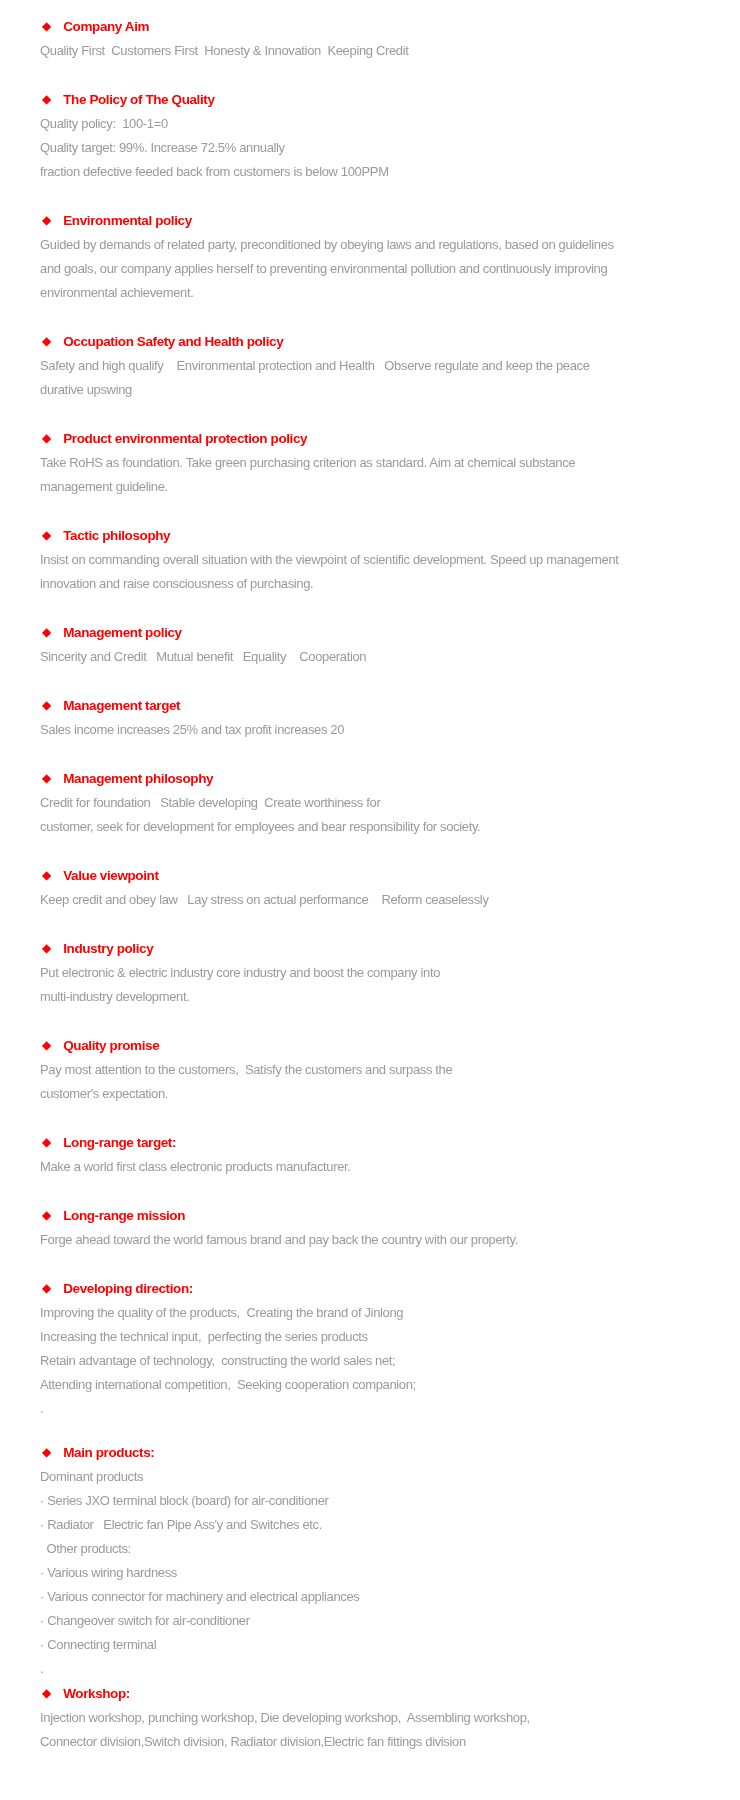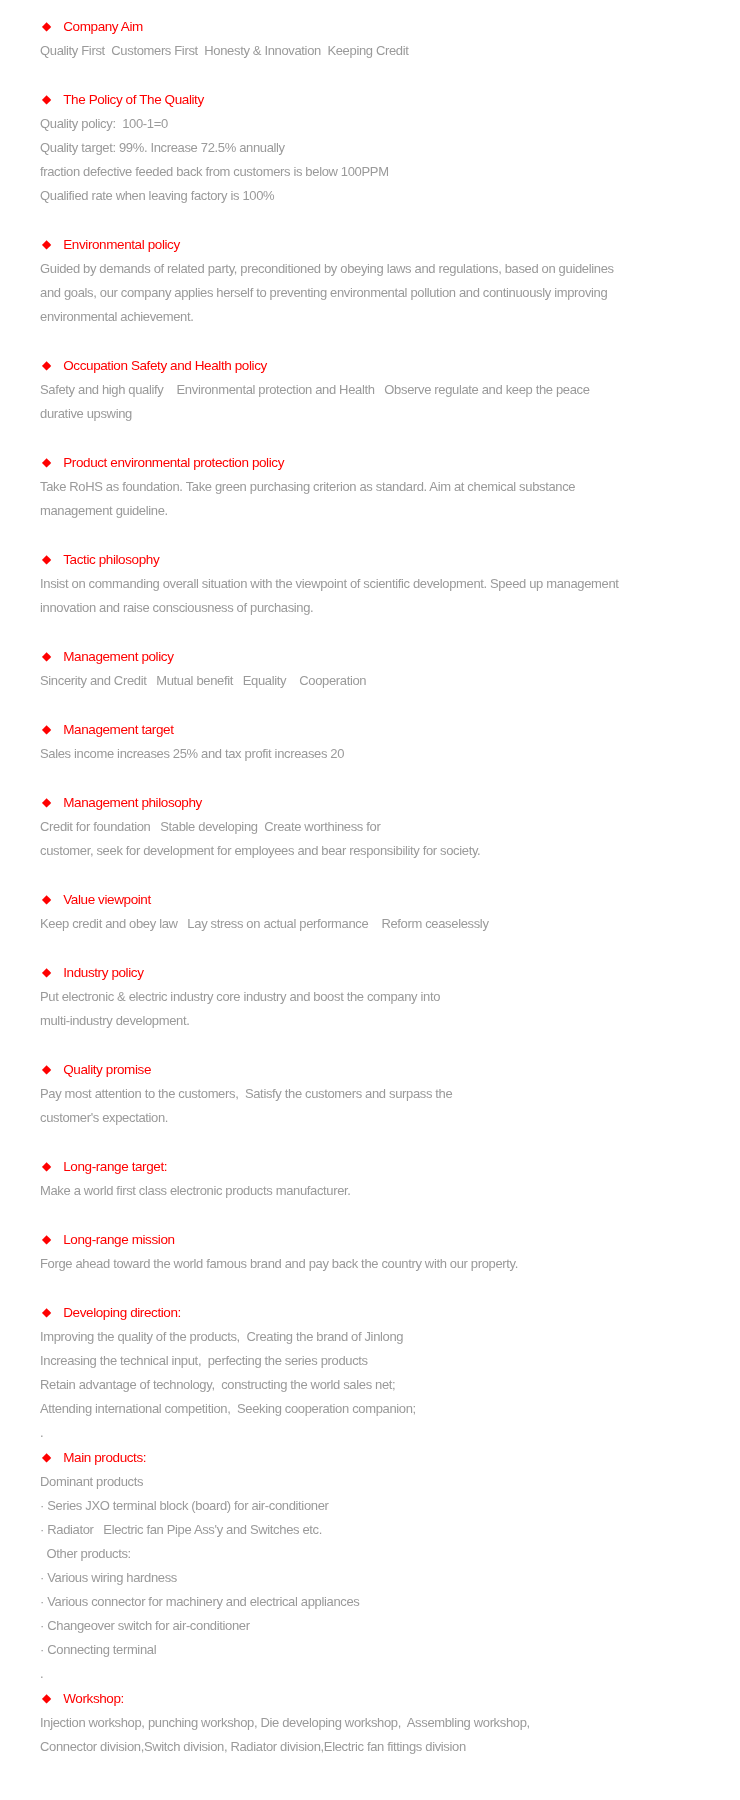--- a/index.html
+++ b/index.html
@@ -11,35 +11,35 @@
   body{
     width:740px;height:1800px;overflow:hidden;
     font-family:"Liberation Sans","DejaVu Sans",sans-serif;
   }
   .page{
     box-sizing:border-box;
     width:740px;
     padding:14px 30px 0 40px;
   }
   .section{margin:0 0 24px 0;}
-  .section.compact{margin-bottom:0;}
+  .section.compact{margin-bottom:0;margin-top:19px;}
   .heading{
     line-height:24px;
     white-space:pre;
   }
   .diamond{
     display:inline-block;
     color:var(--red);
     font-size:12px;
     margin:0 12px 0 2px;
     transform:translateY(-1px);
   }
   .title{
     color:var(--red);
-    font-weight:normal;
+    font-weight:bold;
     font-size:13.5px;
     letter-spacing:-0.4px;
   }
   .line{
     margin:0;
     color:var(--body-gray);
     font-size:13px;
     line-height:24px;
     letter-spacing:-0.35px;
     white-space:pre-wrap;
@@ -56,21 +56,20 @@
           <p class="line">Quality First  Customers First  Honesty &amp; Innovation  Keeping Credit</p>
         </div>
   </div>
 
   <div class="section">
     <div class="heading"><span class="diamond">◆</span><span class="title">The Policy of The Quality</span></div>
     <div class="body">
           <p class="line">Quality policy:  100-1=0</p>
           <p class="line">Quality target: 99%. Increase 72.5% annually</p>
           <p class="line">fraction defective feeded back from customers is below 100PPM</p>
-          <p class="line">Qualified rate when leaving factory is 100%</p>
         </div>
   </div>
 
   <div class="section">
     <div class="heading"><span class="diamond">◆</span><span class="title">Environmental policy</span></div>
     <div class="body">
           <p class="line">Guided by demands of related party, preconditioned by obeying laws and regulations, based on guidelines</p>
           <p class="line">and goals, our company applies herself to preventing environmental pollution and continuously improving</p>
           <p class="line">environmental achievement.</p>
         </div>

